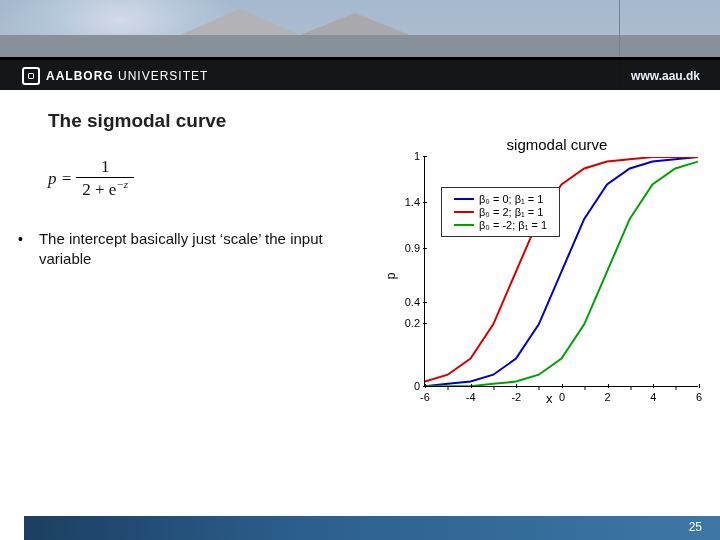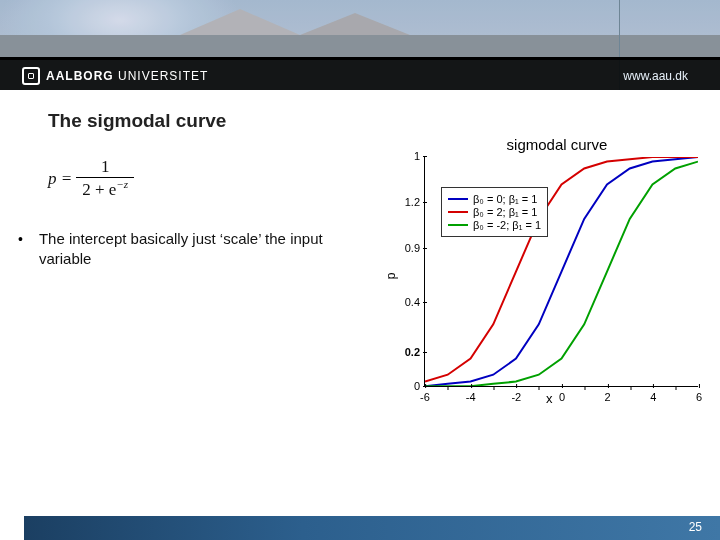--- a/index.html
+++ b/index.html
@@ -58,22 +58,22 @@
   }
   .logo-mark {
     width: 18px; height: 18px; border: 2px solid #fff; border-radius: 3px;
     display: flex; align-items: center; justify-content: center;
   }
   .logo-mark-inner {
     width: 6px; height: 6px; border: 1px solid #fff; border-radius: 1px;
   }
   .logo-bold { font-weight: bold; }
   .site-url {
-    position: absolute; right: 32px; bottom: 7px;
-    color: #e7f0f9; font-size: 12px;
+    position: absolute; right: 20px; bottom: 7px;
+    color: #e7f0f9; font-size: 12px; font-weight: bold;
   }
   .divider {
     position: absolute; right: 100px; top: 0; bottom: 0;
     width: 1px; background: #6e8595;
   }
 
   
   .slide-body {
     position: relative;
     width: 100%;
@@ -157,21 +157,21 @@
   }
   svg.curves { position: absolute; inset: 0; }
 
   .legend {
     position: absolute; left: 16px; top: 30px;
     border: 1px solid #333; background: #fff;
     padding: 4px 6px; font-size: 11px;
   }
   .legend-row {
     display: flex; align-items: center; gap: 5px;
-    white-space: nowrap; margin: 1px 0;
+    white-space: nowrap; margin: 1px 6px;
   }
   .legend-swatch { width: 20px; height: 0; border-top: 2px solid; }
 
   
   .footer {
     position: absolute; left: 0; right: 0; bottom: 0;
     height: 24px;
     background: linear-gradient(90deg, #1b3f62 0%, #2c5f8d 40%, #3f77a6 100%);
     color: #fff;
     margin-left: 24px;
@@ -246,24 +246,24 @@
           <div class="legend-row">
             <span class="legend-swatch" style="border-color:#d40000"></span>
             <span>β₀ = 2; β₁ = 1</span>
           </div>
           <div class="legend-row">
             <span class="legend-swatch" style="border-color:#00a000"></span>
             <span>β₀ = -2; β₁ = 1</span>
           </div>
         </div>
       <div class="ytick" style="bottom: 0px;">0</div>
-          <div class="ytick" style="bottom: 34px; font-weight: bold;">0.2</div>
+          <div class="ytick" style="bottom: 63px;">0.2</div>
           <div class="ytick" style="bottom: 84px;">0.4</div>
           <div class="ytick" style="bottom: 138px;">0.9</div>
-          <div class="ytick" style="bottom: 184px;">1.2</div>
+          <div class="ytick" style="bottom: 184px;">1.4</div>
           <div class="ytick" style="bottom: 230px;">1</div>
           <div class="xtick" style="left: 0px;">-6</div>
           <div class="xtick-nolabel" style="left: 22.8333px;"></div>
           <div class="xtick" style="left: 45.6667px;">-4</div>
           <div class="xtick-nolabel" style="left: 68.5px;"></div>
           <div class="xtick" style="left: 91.3333px;">-2</div>
           <div class="xtick-nolabel" style="left: 114.167px;"></div>
           <div class="xtick" style="left: 137px;">0</div>
           <div class="xtick-nolabel" style="left: 159.833px;"></div>
           <div class="xtick" style="left: 182.667px;">2</div>

